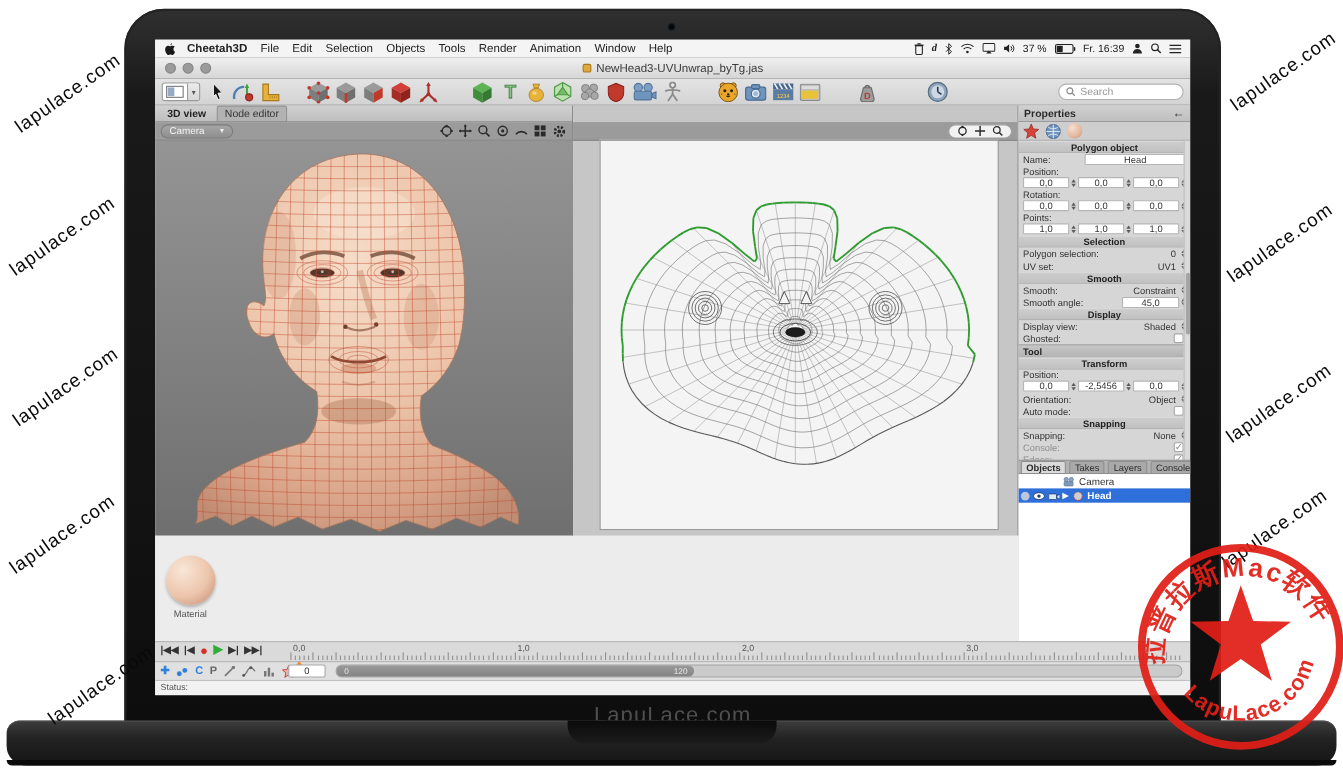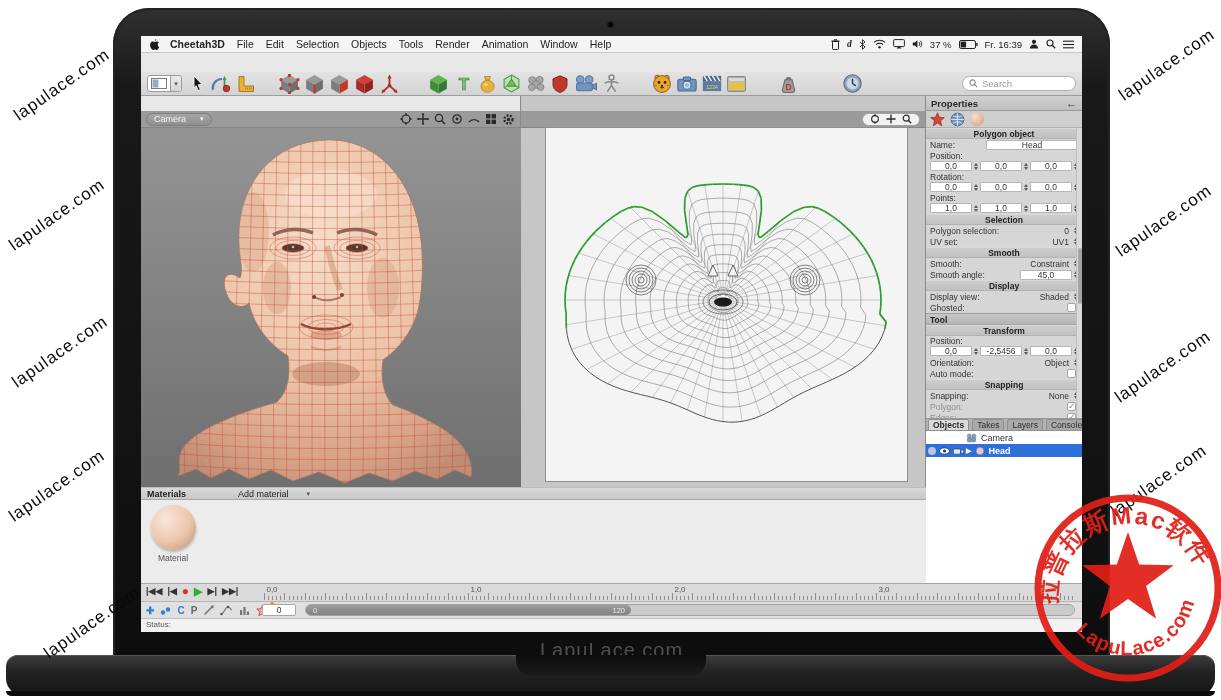--- a/index.html
+++ b/index.html
@@ -248,20 +248,29 @@
           <span class="micon">
               <svg width="11" height="9" viewBox="0 0 11 9">
                 <line x1="0" y1="1.2" x2="11" y2="1.2" stroke="#222" stroke-width="1.1"></line>
                 <line x1="0" y1="4.5" x2="11" y2="4.5" stroke="#222" stroke-width="1.1"></line>
                 <line x1="0" y1="7.8" x2="11" y2="7.8" stroke="#222" stroke-width="1.1"></line>
               </svg>
             </span>
         </span>
       </div>
 
+      <div class="titlebar">
+        <span class="tl" style="left:9px;"></span>
+        <span class="tl" style="left:25px;"></span>
+        <span class="tl" style="left:41px;"></span>
+        <span class="doc-title">
+          <span class="doc-ico"></span>
+          <span>NewHead3-UVUnwrap_byTg.jas</span>
+        </span>
+      </div>
 
       <div class="toolbar">
         <span class="split">
           <svg width="18" height="13" viewBox="0 0 18 13" style="margin:0 2px;">
               <rect x="1.5" y="1.5" width="15" height="10" fill="#fff" stroke="#7a7a7a"></rect>
               <rect x="2.5" y="2.5" width="6" height="8" fill="#94aac6"></rect>
             </svg>
           <span class="dd">▾</span>
         </span>
         <span class="tbtn" style="margin-left:9px;">
@@ -457,20 +466,26 @@
         <span class="search">
           <svg width="9" height="9" viewBox="0 0 10 10">
               <circle cx="4" cy="4" r="3" fill="none" stroke="#8a8a8a" stroke-width="1.2"></circle>
               <line x1="6.3" y1="6.3" x2="9" y2="9" stroke="#8a8a8a" stroke-width="1.3"></line>
             </svg>
           <span>Search</span>
         </span>
       </div>
 
       <div class="pane3d">
+        <div class="pane-hd">
+          <div class="tabbar">
+            <span class="tab">3D view</span>
+            <span class="tab inactive">Node editor</span>
+          </div>
+        </div>
         <div class="ctrlbar">
           <span class="camsel">
             <span>Camera</span>
             <span style="font-size:7px;">▾</span>
           </span>
           <span class="vicons">
             <svg width="12" height="12" viewBox="0 0 12 12">
                 <circle cx="6" cy="6" r="4" fill="none" stroke="#2a2a2a" stroke-width="1.2"></circle>
                 <circle cx="6" cy="1.4" r="1.1" fill="#2a2a2a"></circle>
                 <circle cx="6" cy="10.6" r="1.1" fill="#2a2a2a"></circle>
@@ -1031,21 +1046,21 @@
           <div class="sec">Snapping</div>
           <div class="prow">
               <span class="lbl">Snapping:</span>
               <span class="val">None</span>
               <span class="st">
                 <i class="u"></i>
                 <i class="d"></i>
               </span>
             </div>
           <div class="prow">
-              <span class="lbl dim">Polygon:</span>
+              <span class="lbl dim">Console:</span>
               <span class="cb on"></span>
             </div>
           <div class="prow">
               <span class="lbl dim">Edges:</span>
               <span class="cb on"></span>
             </div>
 
         </div>
         <div class="sbar">
             <span class="thumb"></span>
@@ -1081,25 +1096,20 @@
             <span class="disc">▶</span>
             <svg width="10" height="10" viewBox="0 0 10 10">
                 <circle cx="5" cy="5" r="3.8" fill="#cfcfcf" stroke="#d6453a" stroke-width="0.9" stroke-dasharray="1.3,1"></circle>
               </svg>
             <span>Head</span>
           </div>
         </div>
       </div>
 
       <div class="mats">
-        <div class="mats-hd">
-          <span style="font-weight:bold;">Materials</span>
-          <span style="margin-left:52px;">Add material</span>
-          <span style="margin-left:18px;font-size:7px;color:#555;">▾</span>
-        </div>
         <div class="mat-item">
           <div class="mat-ball"></div>
           <div class="mat-name">Material</div>
         </div>
       </div>
 
       <div class="timeline">
         <div class="ruler" id="ruler">
           <span class="tbtns">
             <span>|◀◀</span>

